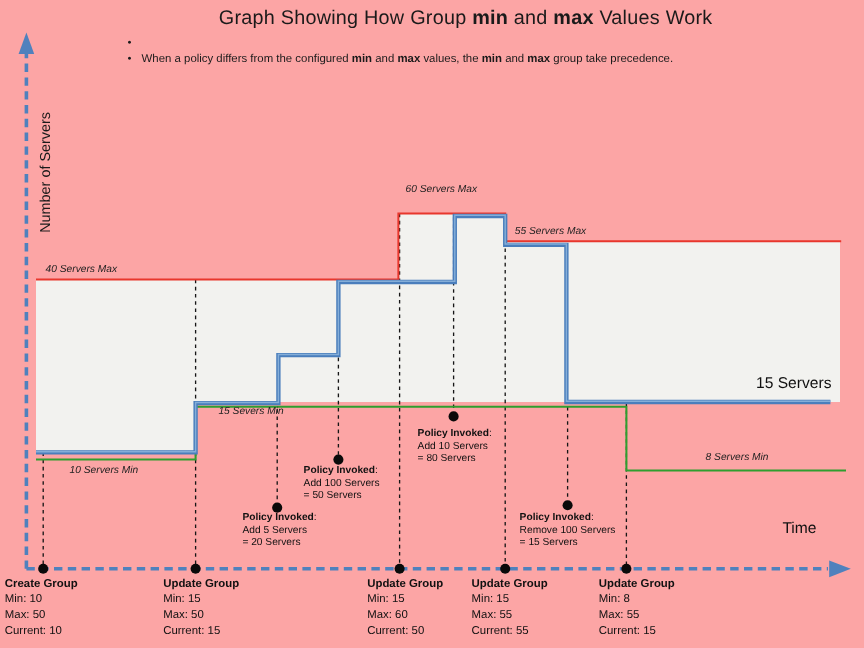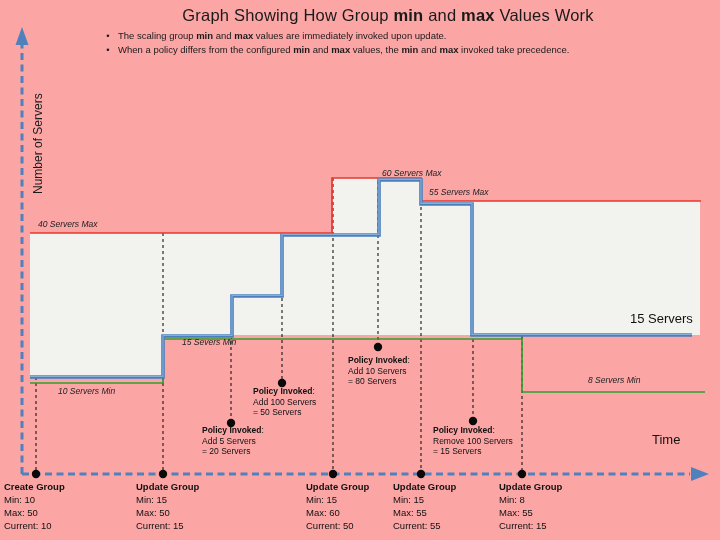--- a/index.html
+++ b/index.html
@@ -73,33 +73,32 @@
       <circle cx="282" cy="383" r="4.2"></circle>
       <circle cx="378" cy="347" r="4.2"></circle>
       <circle cx="473" cy="421" r="4.2"></circle>
     </g>
   </svg>
 
   <div class="abs title"><span>Graph Showing How Group </span><b>min</b><span> and </span><b>max</b><span> Values Work</span></div>
   <div class="abs bullets">
     <div class="bullet-row">
       <span class="glyph">•</span>
-      <span><span>The scaling group </span><b>min</b><span> and </span><b>max</b><span> values are immediately invoked upon update.</span></span>
     </div>
     <div class="bullet-row">
       <span class="glyph">•</span>
-      <span><span>When a policy differs from the configured </span><b>min</b><span> and </span><b>max</b><span> values, the </span><b>min</b><span> and </span><b>max</b><span> invoked take precedence.</span></span>
+      <span><span>When a policy differs from the configured </span><b>min</b><span> and </span><b>max</b><span> values, the </span><b>min</b><span> and </span><b>max</b><span> group take precedence.</span></span>
     </div>
   </div>
 
   <div class="abs yaxis-label">Number of Servers</div>
   <div class="abs biglabel" style="left:652px;top:432px;">Time</div>
 
   <div class="abs linelabel" style="left:38px;top:219px;">40 Servers Max</div>
-  <div class="abs linelabel" style="left:338px;top:168px;margin-left:44px;">60 Servers Max</div>
+  <div class="abs linelabel" style="left:338px;top:152px;">60 Servers Max</div>
   <div class="abs linelabel" style="left:429px;top:187px;">55 Servers Max</div>
   <div class="abs linelabel" style="left:58px;top:386px;">10 Servers Min</div>
   <div class="abs linelabel" style="left:182px;top:337px;">15 Severs Min</div>
   <div class="abs linelabel" style="left:588px;top:375px;">8 Servers Min</div>
   <div class="abs biglabel" style="left:630px;top:311px;">15 Servers</div>
 
   <div class="abs policy" style="left:202px;top:425px;">
     <div><b>Policy Invoked</b><span>:</span></div>
     <div>Add 5 Servers</div>
     <div>= 20 Servers</div>

